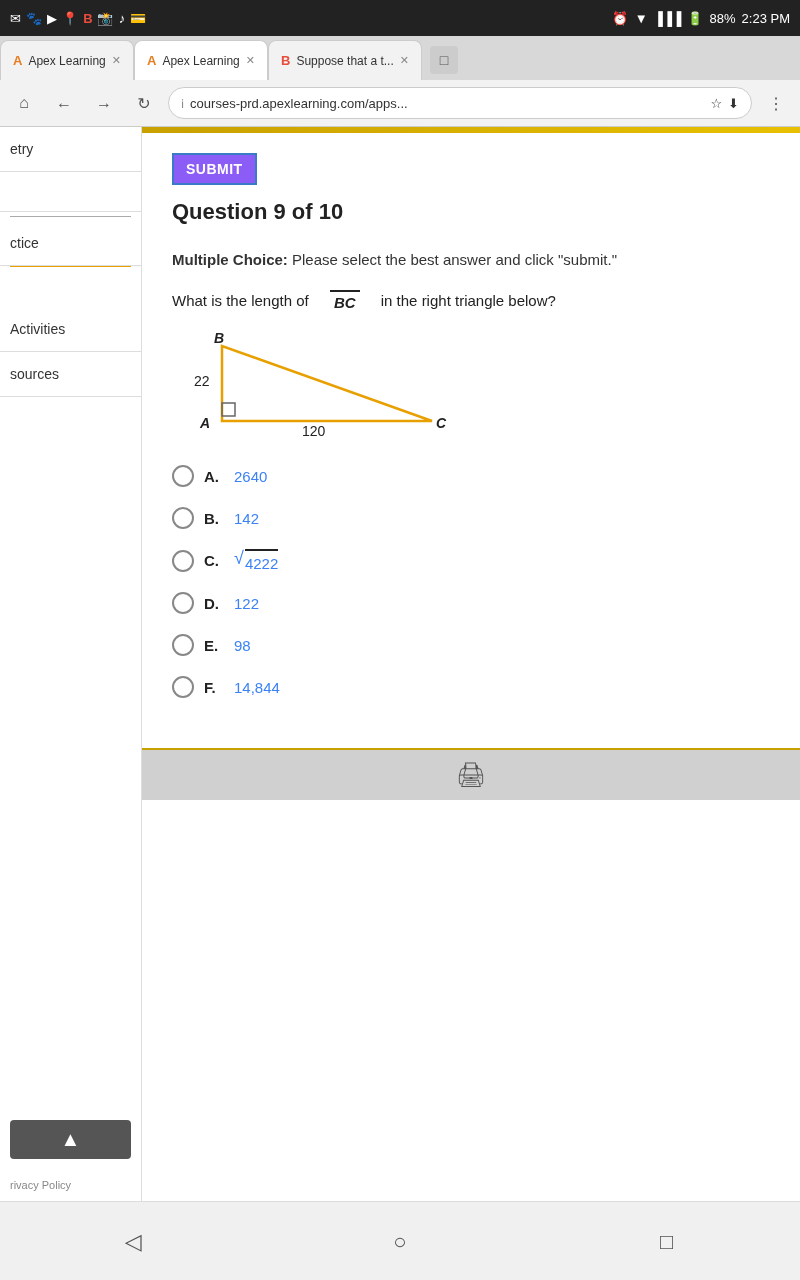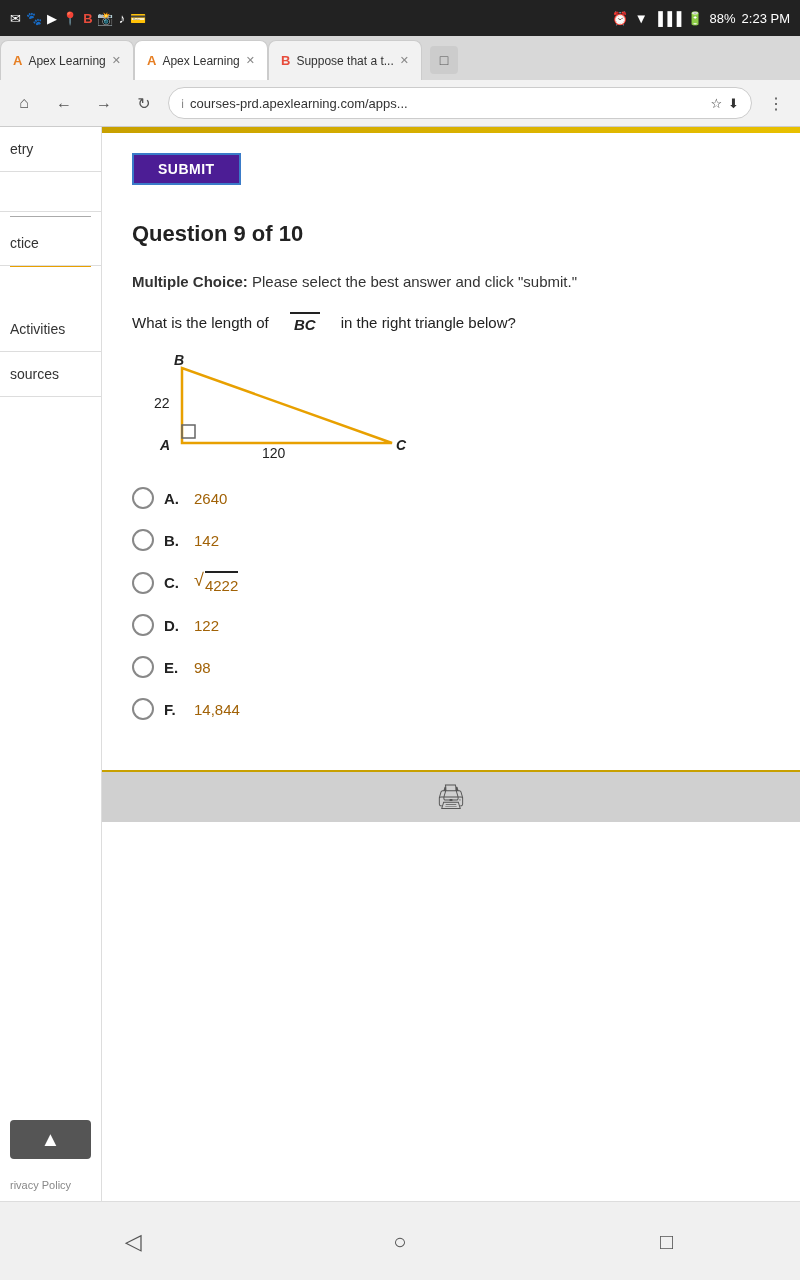--- a/index.html
+++ b/index.html
@@ -91,21 +91,21 @@
 
     
     .main-layout {
       display: flex;
       height: calc(1280px - 36px - 90px - 80px);
       background: #fff;
     }
 
     
     .sidebar {
-      width: 102px;
+      width: 142px;
       background: #fff;
       border-right: 1px solid #ddd;
       display: flex;
       flex-direction: column;
       padding: 0;
       flex-shrink: 0;
     }
     .sidebar-item {
       padding: 14px 10px;
       font-size: 14px;
@@ -145,29 +145,29 @@
       height: 6px;
       background: linear-gradient(to right, #c8a000, #e8c000);
       width: 100%;
     }
 
     .question-container {
       padding: 20px 30px 30px 30px;
     }
 
     .submit-btn {
-      background: #4c1d95;
+      background: #8b5cf6;
       color: white;
       border: 2px solid #3a7bc8;
-      padding: 6px 24px;
+      padding: 6px 12px;
       font-size: 14px;
       font-weight: bold;
       cursor: pointer;
       letter-spacing: 0.5px;
-      margin-bottom: 36px;
+      margin-bottom: 14px;
     }
 
     .question-title {
       font-size: 22px;
       font-weight: bold;
       color: #222;
       margin-bottom: 26px;
     }
 
     .question-instruction {
@@ -232,21 +232,21 @@
       flex-shrink: 0;
     }
     .answer-letter {
       font-size: 15px;
       font-weight: bold;
       color: #222;
       min-width: 20px;
     }
     .answer-value {
       font-size: 15px;
-      color: #a16207;
+      color: #3b82f6;
     }
 
     .sqrt-text {
       display: inline-flex;
       align-items: flex-start;
       gap: 1px;
     }
     .sqrt-symbol {
       font-size: 18px;
       line-height: 1;

